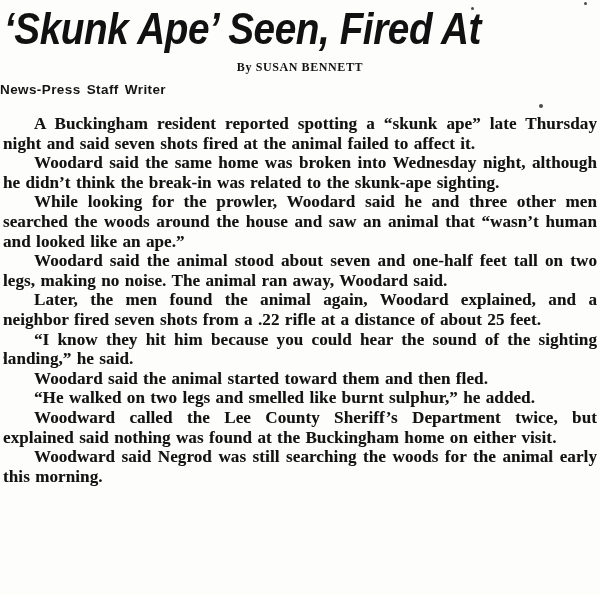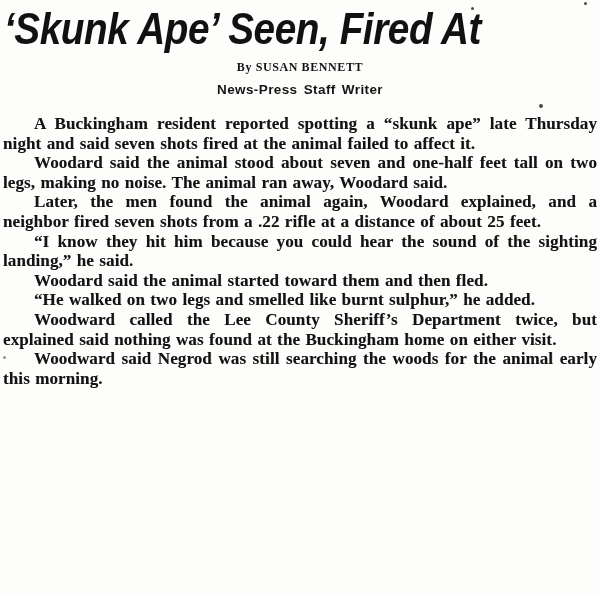--- a/index.html
+++ b/index.html
@@ -42,21 +42,21 @@
     font-weight: 700;
     font-size: 12px;
     letter-spacing: 0.6px;
     color: #141414;
   }
   .byline-role {
     position: absolute;
     top: 82px;
     left: 0;
     width: 600px;
-    text-align: center;
+    text-align: left;
     font-family: "Liberation Sans", sans-serif;
     font-weight: 700;
     font-size: 13.5px;
     letter-spacing: 0.4px;
     word-spacing: 2px;
     color: #151515;
   }
   .body-col {
     position: absolute;
     top: 114px;
@@ -92,20 +92,22 @@
 <div class="page">
 
   <h1 class="headline">‘Skunk Ape’ Seen, Fired At</h1>
 
   <div class="byline">By SUSAN BENNETT</div>
 
   <div class="byline-role">News-Press Staff Writer</div>
 
   <div class="body-col">
     <p>A Buckingham resident reported spotting a “skunk ape” late Thursday night and said seven shots fired at the animal failed to affect it.</p>
+    <p>Woodard said the same home was broken into Wednesday night, although he didn’t think the break-in was related to the skunk-ape sighting.</p>
+    <p>While looking for the prowler, Woodard said he and three other men searched the woods around the house and saw an animal that “wasn’t human and looked like an ape.”</p>
     <p>Woodard said the animal stood about seven and one-half feet tall on two legs, making no noise. The animal ran away, Woodard said.</p>
     <p>Later, the men found the animal again, Woodard explained, and a neighbor fired seven shots from a .22 rifle at a distance of about 25 feet.</p>
     <p>“I know they hit him because you could hear the sound of the sighting landing,” he said.</p>
     <p>Woodard said the animal started toward them and then fled.</p>
     <p>“He walked on two legs and smelled like burnt sulphur,” he added.</p>
     <p>Woodward called the Lee County Sheriff’s Department twice, but explained said nothing was found at the Buckingham home on either visit.</p>
     <p>Woodward said Negrod was still searching the woods for the animal early this morning.</p>
   </div>
 
   <div class="speck s1"></div>

